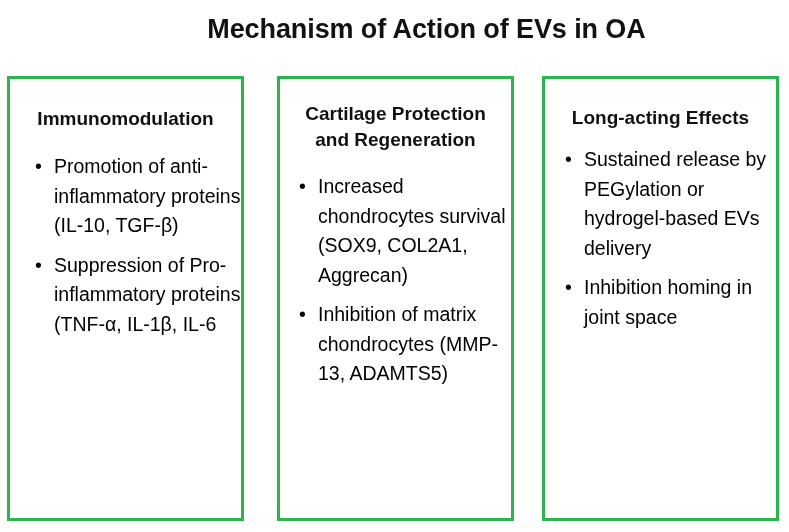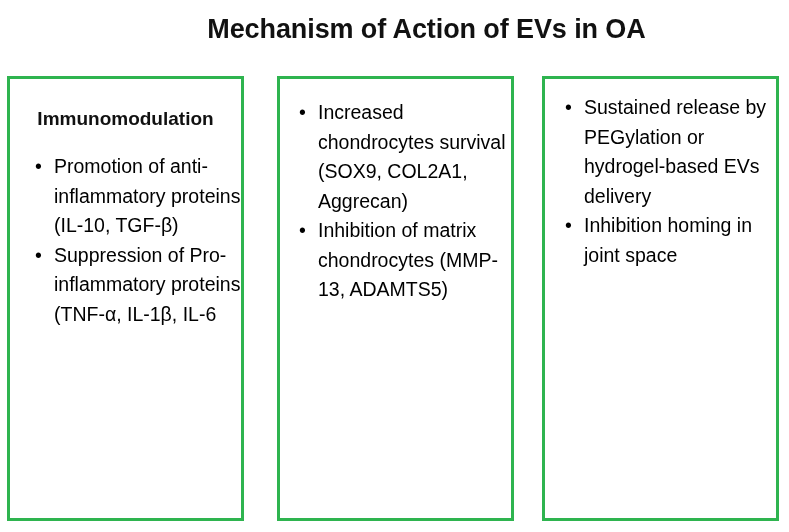--- a/index.html
+++ b/index.html
@@ -75,20 +75,21 @@
   }
   .bullet-dot {
     position: absolute;
     left: 1px;
     top: 0;
     line-height: 29.5px;
     font-size: 19.5px;
   }
   .bullet-text {
     display: block;
+    margin-top: 10px;
   }
 </style>
 </head>
 <body>
 
 <div class="figure-title">Mechanism of Action of EVs in OA</div>
 
 <div class="panel" id="panel-1">
   <div class="panel-heading">Immunomodulation</div>
   <ul class="bullet-list">
@@ -97,33 +98,35 @@
       <span class="bullet-text">Promotion of anti-inflammatory proteins (IL-10, TGF-β)</span>
     </li>
     <li class="bullet-item">
       <span class="bullet-dot">•</span>
       <span class="bullet-text">Suppression of Pro-inflammatory proteins (TNF-α, IL-1β, IL-6</span>
     </li>
   </ul>
 </div>
 
 <div class="panel" id="panel-2">
+  <div class="panel-heading">Cartilage Protection and Regeneration</div>
   <ul class="bullet-list">
     <li class="bullet-item">
       <span class="bullet-dot">•</span>
       <span class="bullet-text">Increased chondrocytes survival (SOX9, COL2A1, Aggrecan)</span>
     </li>
     <li class="bullet-item">
       <span class="bullet-dot">•</span>
       <span class="bullet-text">Inhibition of matrix chondrocytes (MMP-13, ADAMTS5)</span>
     </li>
   </ul>
 </div>
 
 <div class="panel" id="panel-3">
+  <div class="panel-heading">Long-acting Effects</div>
   <ul class="bullet-list">
     <li class="bullet-item">
       <span class="bullet-dot">•</span>
       <span class="bullet-text">Sustained release by PEGylation or hydrogel-based EVs delivery</span>
     </li>
     <li class="bullet-item">
       <span class="bullet-dot">•</span>
       <span class="bullet-text">Inhibition homing in joint space</span>
     </li>
   </ul>

